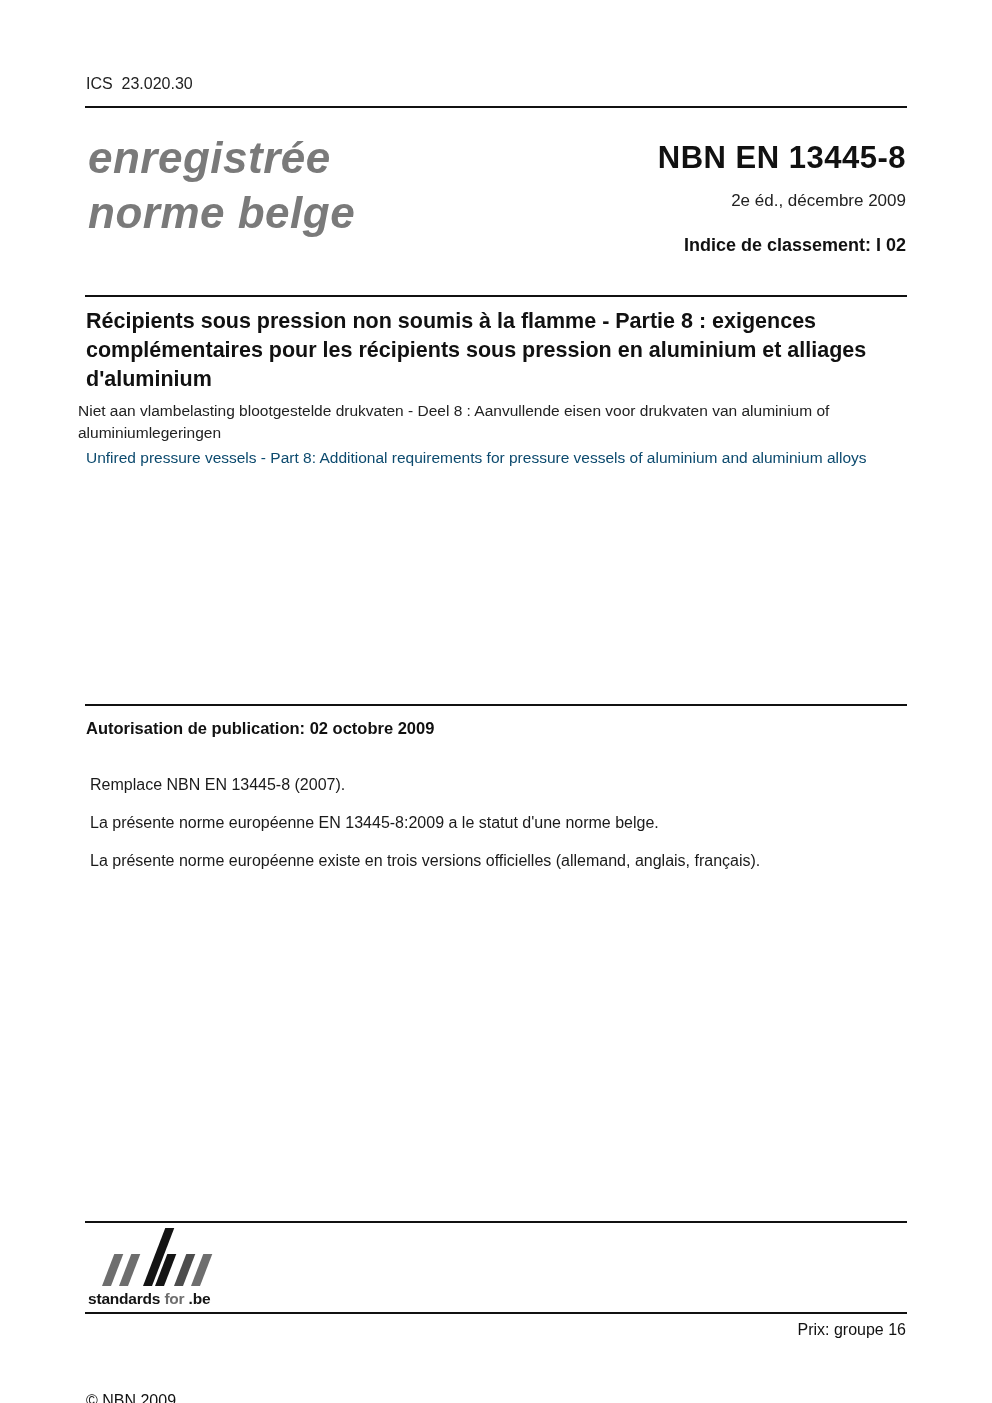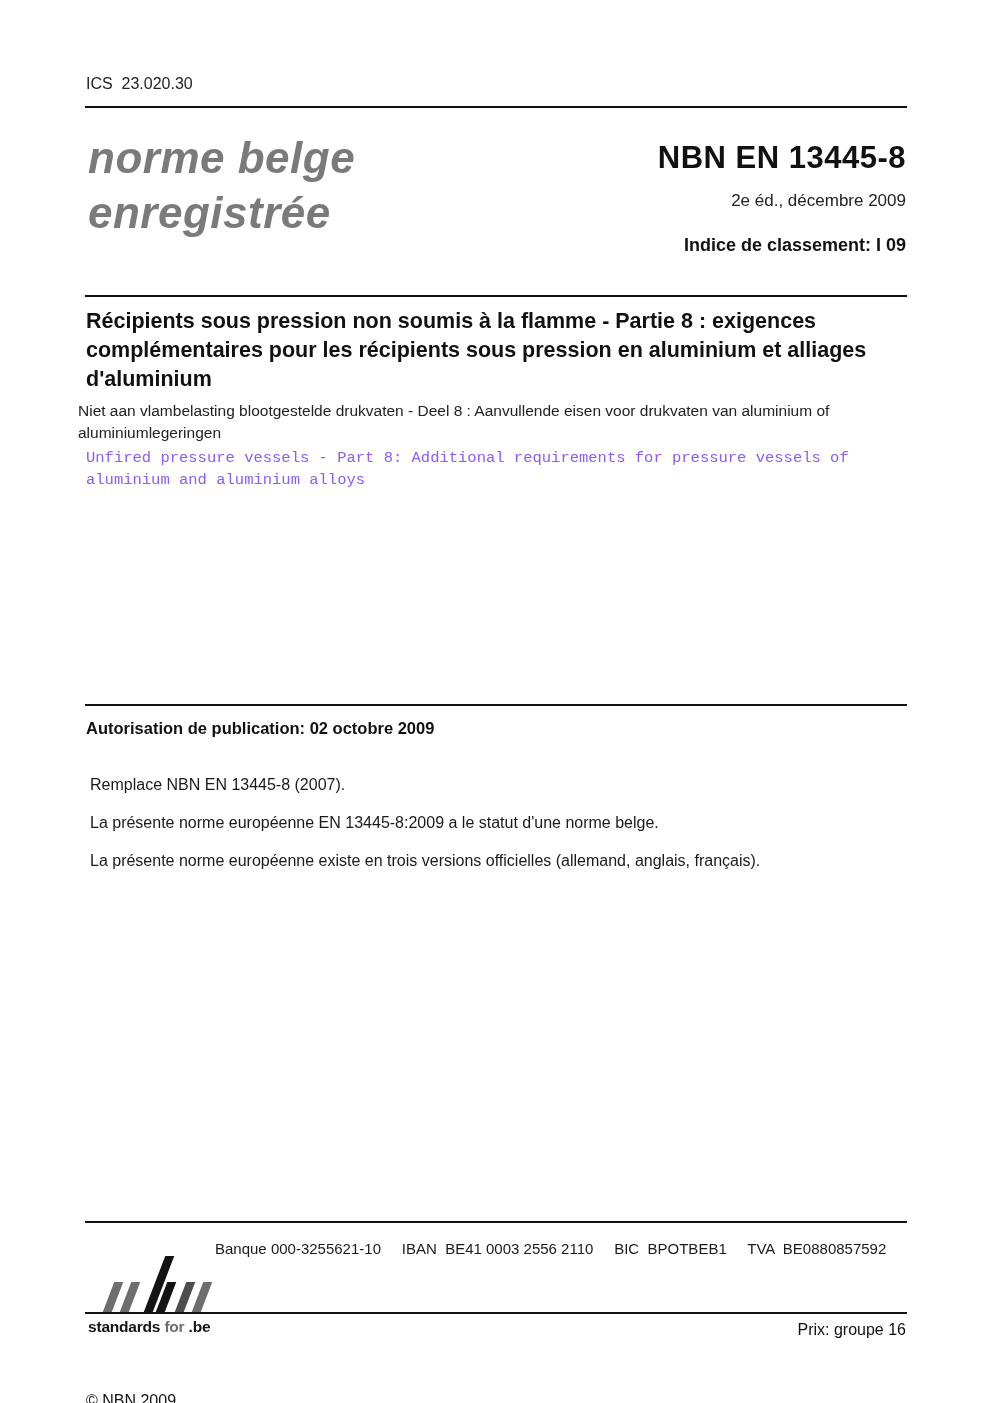--- a/index.html
+++ b/index.html
@@ -87,22 +87,21 @@
     line-height: 22px;
     color: #222;
   }
   #title-en {
     position: absolute;
     left: 86px;
     top: 447px;
     width: 832px;
     font-size: 15.5px;
     line-height: 22px;
-    color: #8b5cf6;
-    font-family: Liberation Mono, monospace;
+    color: #0c4a6e;
   }
 
   #rule-auth { top: 704px; }
 
   #authorization {
     position: absolute;
     left: 86px;
     top: 719px;
     font-size: 16.5px;
     font-weight: bold;
@@ -116,21 +115,21 @@
   }
   #note-0 { top: 776px; }
   #note-1 { top: 814px; }
   #note-2 { top: 852px; }
 
   #rule-footer-top { top: 1221px; }
 
   #nbn-logo {
     position: absolute;
     left: 88px;
-    top: 1256px;
+    top: 1228px;
     width: 130px;
     height: 80px;
   }
   #nbn-logo .strokes {
     position: relative;
     height: 58px;
     width: 130px;
   }
   #nbn-logo .stroke {
     position: absolute;
@@ -179,28 +178,28 @@
     font-size: 16px;
   }
 </style>
 </head>
 <body>
 
 <div id="ics-code" class="pre">ICS  23.020.30</div>
 <div id="rule-top" class="rule"></div>
 
 <div id="norme-heading">
+  <div>enregistrée</div>
   <div>norme belge</div>
-  <div>enregistrée</div>
 </div>
 
 <div id="doc-header">
   <div id="doc-number">NBN EN 13445-8</div>
   <div id="doc-edition">2e éd., décembre 2009</div>
-  <div id="doc-classification">Indice de classement: I 09</div>
+  <div id="doc-classification">Indice de classement: I 02</div>
 </div>
 
 <div id="rule-title" class="rule"></div>
 
 <div id="title-fr">Récipients sous pression non soumis à la flamme - Partie 8 : exigences complémentaires pour les récipients sous pression en aluminium et alliages d'aluminium</div>
 <div id="title-nl">Niet aan vlambelasting blootgestelde drukvaten - Deel 8 : Aanvullende eisen voor drukvaten van aluminium of aluminiumlegeringen</div>
 <div id="title-en">Unfired pressure vessels - Part 8: Additional requirements for pressure vessels of aluminium and aluminium alloys</div>
 
 <div id="rule-auth" class="rule"></div>
 
@@ -218,19 +217,18 @@
     <div class="stroke s2"></div>
     <div class="stroke s3"></div>
     <div class="stroke s4"></div>
     <div class="stroke s5"></div>
     <div class="stroke s6"></div>
   </div>
   <div class="tagline pre"><span>standards</span><span class="word-for"> for </span><span>.be</span></div>
 </div>
 
 <div id="footer-info">
-  <div id="footer-bank" class="pre">Banque 000-3255621-10     IBAN  BE41 0003 2556 2110     BIC  BPOTBEB1     TVA  BE0880857592</div>
 </div>
 
 <div id="rule-footer-bottom" class="rule"></div>
 
 <div id="copyright">© NBN 2009</div>
 <div id="price">Prix: groupe 16</div>
 
 </body></html>

